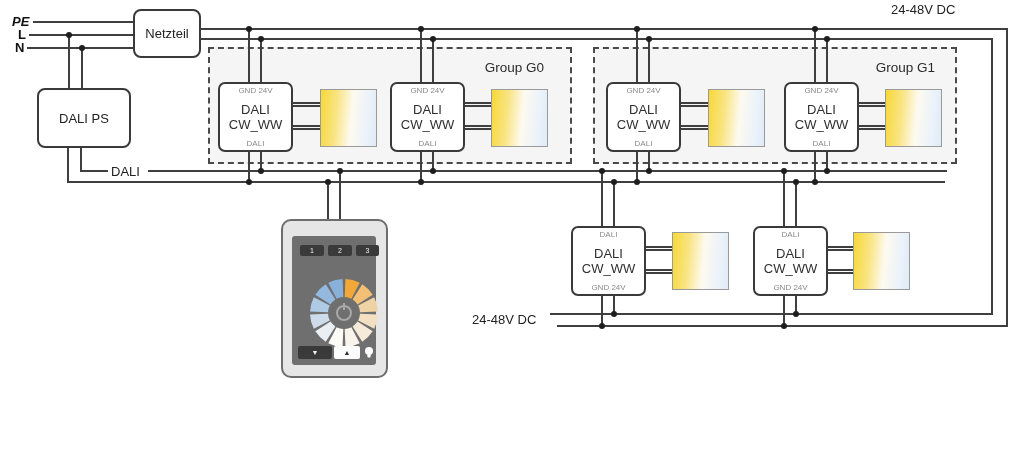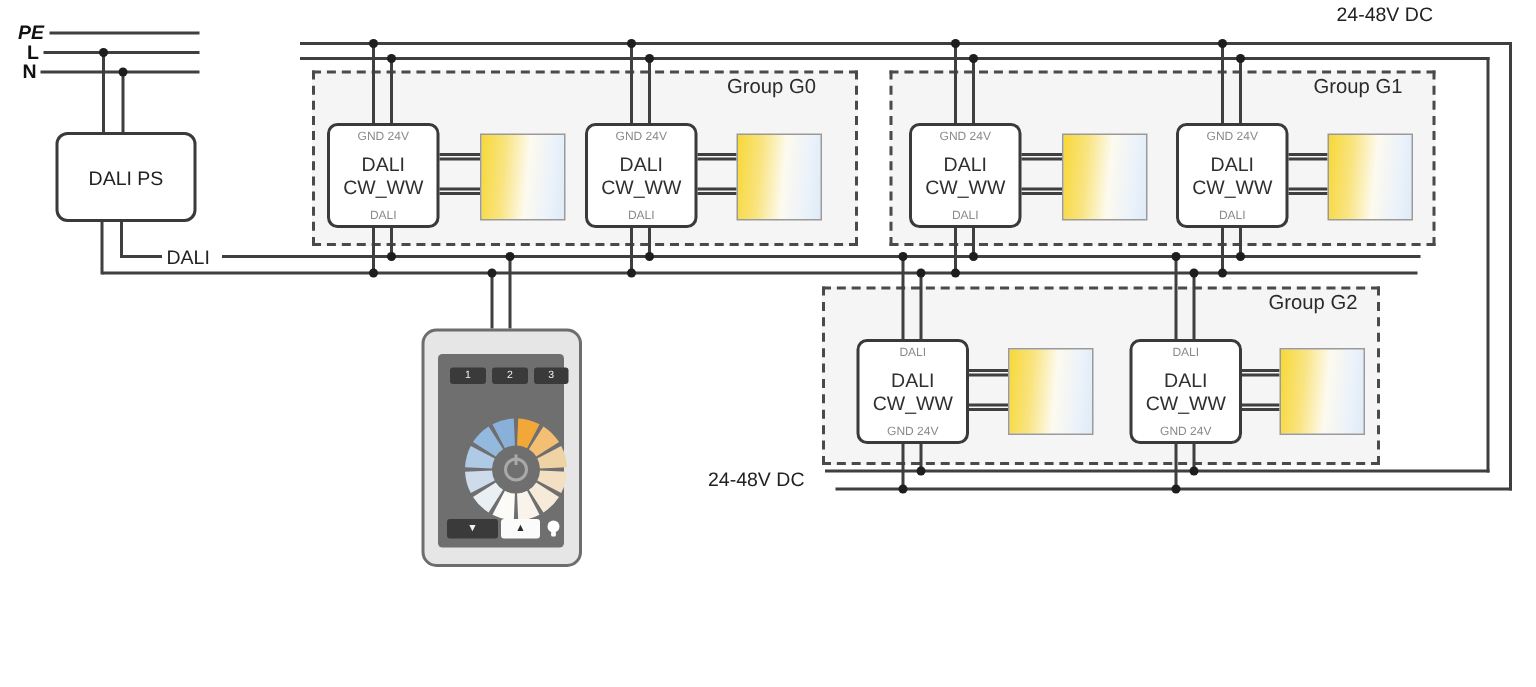--- a/index.html
+++ b/index.html
@@ -14,21 +14,21 @@
   .pair{position:absolute; height:5px; border-top:2px solid var(--wire); border-bottom:2px solid var(--wire); box-sizing:border-box;}
   .pwr-label{position:absolute; font-size:13px; font-weight:bold; color:#111;}
   .node{
     position:absolute; background:#fff; border:2px solid #3a3a3a; border-radius:8px;
     display:flex; align-items:center; justify-content:center;
     font-size:13px; color:#222; box-sizing:border-box;
   }
   .group{
     position:absolute; border:2px dashed #4a4a4a; background:#f5f5f5; box-sizing:border-box;
   }
-  .group-label{position:absolute; top:1px; font-size:13.5px; color:#2b2b2b;}
+  .group-label{position:absolute; top:11px; font-size:13.5px; color:#2b2b2b;}
   .ctrl{
     position:absolute; width:75px; height:70px; background:#fff; border:2px solid #3a3a3a;
     border-radius:7px; box-sizing:border-box; display:flex; flex-direction:column;
     align-items:center; justify-content:space-between; padding:2px 0; z-index:3;
   }
   .ctrl .port{font-size:8px; color:#8a8a8a; line-height:9px;}
   .ctrl .name{font-size:13px; color:#2f2f2f; text-align:center; line-height:15px;}
   .led{position:absolute; width:57px; height:58px; border:1.5px solid #9a9a9a; box-sizing:border-box; z-index:3;}
   .bus-label{position:absolute; font-size:13px; color:#222; background:#fff; padding:0 3px; z-index:4;}
   .dc-label{position:absolute; font-size:13px; color:#222;}
@@ -63,20 +63,23 @@
 
   <div class="hl" style="left:33px;top:21px;width:100px;"></div>
   <div class="hl" style="left:29px;top:34px;width:104px;"></div>
   <div class="hl" style="left:27px;top:47px;width:106px;"></div>
 
   <div class="vl" style="left:68px;top:35px;height:53px;"></div>
   <div class="vl" style="left:81px;top:48px;height:40px;"></div>
   <div class="dot" style="left:66px;top:32px;"></div>
   <div class="dot" style="left:79px;top:45px;"></div>
 
+  <div class="node" style="left:133px;top:9px;width:68px;height:49px;">
+    <span>Netzteil</span>
+  </div>
   <div class="node" style="left:37px;top:88px;width:94px;height:60px;">
     <span>DALI PS</span>
   </div>
 
   <div class="vl" style="left:67px;top:148px;height:35px;"></div>
   <div class="vl" style="left:80px;top:148px;height:24px;"></div>
 
   <div class="hl" style="left:200px;top:28px;width:808px;"></div>
   <div class="hl" style="left:200px;top:38px;width:793px;"></div>
   <div class="vl" style="left:1006px;top:28px;height:299px;"></div>
@@ -90,23 +93,20 @@
 
   <div class="hl" style="left:550px;top:313px;width:443px;"></div>
   <div class="hl" style="left:557px;top:325px;width:451px;"></div>
   <div class="dc-label" style="left:472px;top:312px;">24-48V DC</div>
 
   <div class="group" style="left:208px;top:47px;width:364px;height:117px;">
     <div class="group-label" style="right:26px;">Group G0</div>
   </div>
   <div class="group" style="left:593px;top:47px;width:364px;height:117px;">
     <div class="group-label" style="right:20px;">Group G1</div>
-  </div>
-  <div class="group" style="left:548px;top:191px;width:372px;height:119px;">
-    <div class="group-label" style="right:13px;">Group G2</div>
   </div>
 
   <div class="vl" style="left:248px;top:29px;height:53px;"></div>
   <div class="vl" style="left:260px;top:39px;height:43px;"></div>
   <div class="vl" style="left:420px;top:29px;height:53px;"></div>
   <div class="vl" style="left:432px;top:39px;height:43px;"></div>
   <div class="vl" style="left:636px;top:29px;height:53px;"></div>
   <div class="vl" style="left:648px;top:39px;height:43px;"></div>
   <div class="vl" style="left:814px;top:29px;height:53px;"></div>
   <div class="vl" style="left:826px;top:39px;height:43px;"></div>

